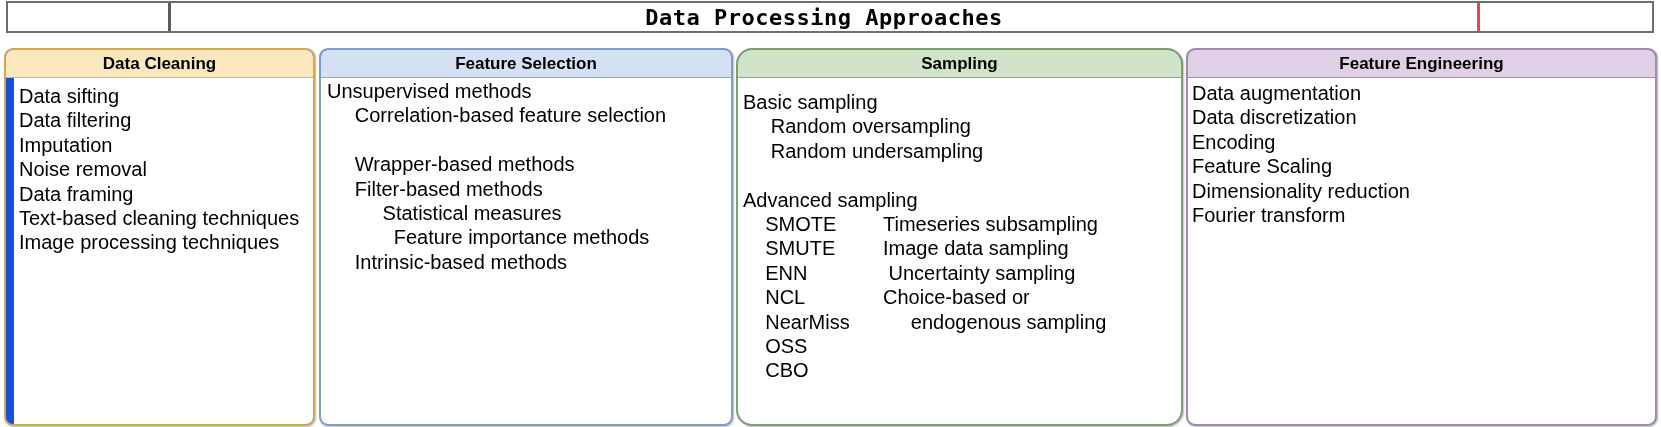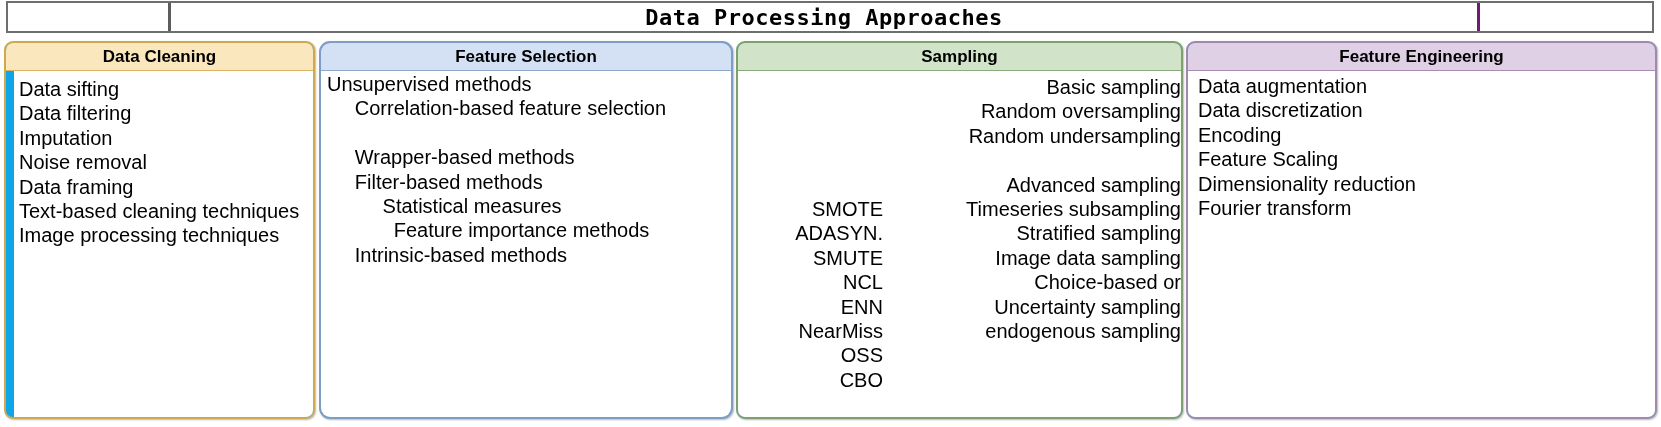--- a/index.html
+++ b/index.html
@@ -37,44 +37,44 @@
     width: 163px;
     border-right: 3px solid #5c5c5c;
     box-sizing: border-box;
     background: #ffffff;
   }
   .title-cell-center {
     flex: 1;
     display: flex;
     align-items: center;
     justify-content: center;
-    border-right: 3px solid #701a75;
+    border-right: 3px solid #ef4444;
     box-sizing: border-box;
     background: #ffffff;
   }
   .title-cell-right {
     width: 172px;
     box-sizing: border-box;
     background: #ffffff;
   }
   .title-text {
     font-family: "DejaVu Sans Mono", monospace;
     font-weight: bold;
     font-size: 22px;
     letter-spacing: 0.5px;
     color: #000000;
     white-space: nowrap;
   }
 
   
   .panel {
     position: absolute;
-    top: 41px;
-    box-sizing: border-box;
-    background: #0ea5e9;
+    top: 48px;
+    box-sizing: border-box;
+    background: #1d4ed8;
     border-radius: 9px;
     border: 2px solid #eab308;
     box-shadow: 1px 1px 2px rgba(0,0,0,0.28);
     overflow: hidden;
   }
   .panel-head {
     height: 28px;
     display: flex;
     align-items: center;
     justify-content: center;
@@ -108,31 +108,31 @@
 
   
   #panel-cleaning  { left: 4px;    width: 311px; height: 378px; }
   #panel-selection { left: 319px;  width: 414px; height: 378px; }
   #panel-sampling  { left: 736px;  width: 447px; height: 378px; }
   #panel-engineering { left: 1186px; width: 471px; height: 378px; }
 
   #panel-cleaning    .panel-head { background: #fbe7bd; border-bottom-color: #d9b466; }
   #panel-cleaning    { border-color: #cfa94f; }
   #panel-selection   .panel-head { background: #d4e1f5; border-bottom-color: #8fa9cd; }
-  #panel-selection   { border-color: #7f9cc4; border-radius: 11px; }
+  #panel-selection   { border-color: #7f9cc4; }
   #panel-sampling    .panel-head { background: #d1e3c8; border-bottom-color: #88ab79; }
-  #panel-sampling    { border-color: #7da06d; }
+  #panel-sampling    { border-color: #7da06d; border-radius: 16px; }
   #panel-engineering .panel-head { background: #dfd0e6; border-bottom-color: #a98cb6; }
   #panel-engineering { border-color: #a287ae; }
 
   
   #panel-cleaning    .panel-body { padding-left: 5px;  padding-top: 6px; margin-left: 8px; }
   #panel-selection   .panel-body { padding-left: 6px;  padding-top: 1px; }
-  #panel-sampling    .panel-body { padding-left: 5px;  padding-top: 4px; text-align: right; }
-  #panel-engineering .panel-body { padding-left: 10px; padding-top: 3px; }
+  #panel-sampling    .panel-body { padding-left: 5px;  padding-top: 12px; }
+  #panel-engineering .panel-body { padding-left: 4px; padding-top: 3px; }
 
   
   .samp-row {
     display: flex;
     font-family: "Liberation Sans", sans-serif;
     font-size: 20px;
     line-height: 24.4px;
     color: #000000;
     white-space: pre;
   }
@@ -192,34 +192,30 @@
       <div class="line">     Random oversampling</div>
       <div class="line">     Random undersampling</div>
       <div class="line spacer"></div>
       <div class="line">Advanced sampling</div>
 
       <div class="samp-row">
         <span class="samp-col-a">    SMOTE</span>
         <span class="samp-col-b">Timeseries subsampling</span>
       </div>
       <div class="samp-row">
-        <span class="samp-col-a">    ADASYN.</span>
-        <span class="samp-col-b"> Stratified sampling</span>
-      </div>
-      <div class="samp-row">
         <span class="samp-col-a">    SMUTE</span>
         <span class="samp-col-b">Image data sampling</span>
       </div>
       <div class="samp-row">
+        <span class="samp-col-a">    ENN</span>
+        <span class="samp-col-b"> Uncertainty sampling</span>
+      </div>
+      <div class="samp-row">
         <span class="samp-col-a">    NCL</span>
         <span class="samp-col-b">Choice-based or</span>
-      </div>
-      <div class="samp-row">
-        <span class="samp-col-a">    ENN</span>
-        <span class="samp-col-b"> Uncertainty sampling</span>
       </div>
       <div class="samp-row">
         <span class="samp-col-a">    NearMiss</span>
         <span class="samp-col-b">     endogenous sampling</span>
       </div>
       <div class="samp-row">
         <span class="samp-col-a">    OSS</span>
         <span class="samp-col-b"></span>
       </div>
       <div class="samp-row">

